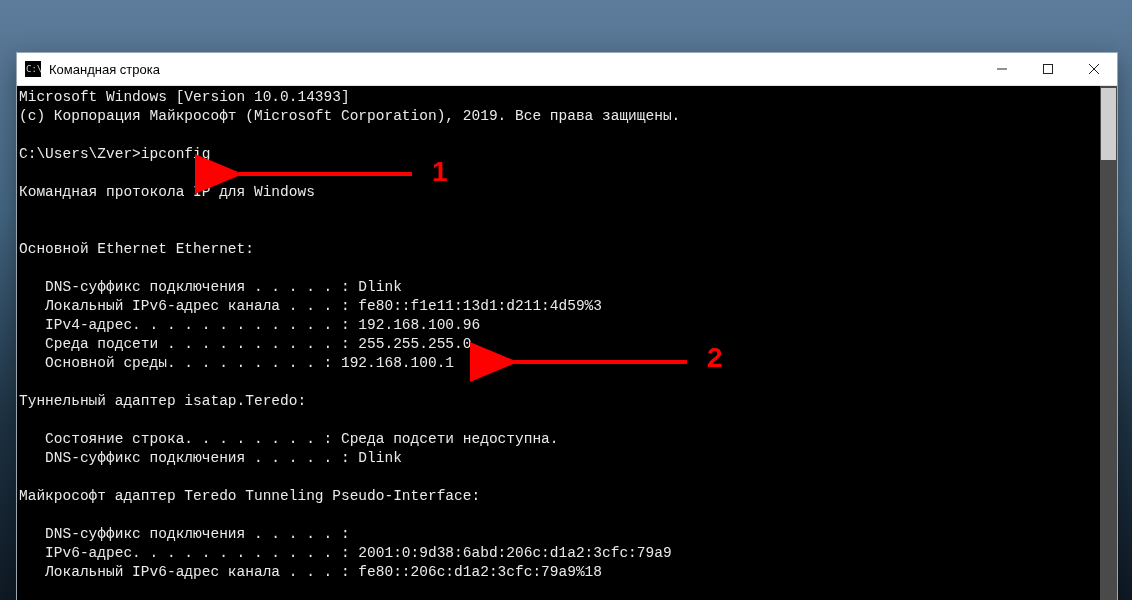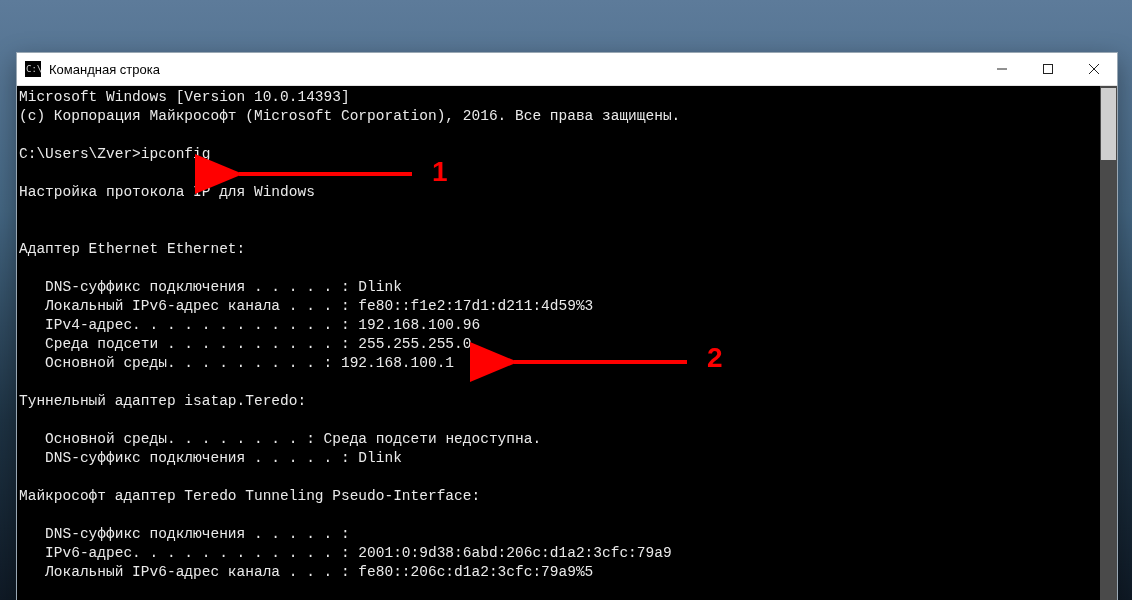--- a/index.html
+++ b/index.html
@@ -72,45 +72,45 @@
         <svg width="10" height="10">
             <line x1="0" y1="0" x2="10" y2="10" stroke="#222" stroke-width="1"></line>
             <line x1="10" y1="0" x2="0" y2="10" stroke="#222" stroke-width="1"></line>
           </svg>
       </div>
     </div>
   </div>
 
   <div class="client">
     <pre class="console"><span>Microsoft Windows [Version 10.0.14393]</span>
-<span>(c) Корпорация Майкрософт (Microsoft Corporation), 2016. Все права защищены.</span>
+<span>(c) Корпорация Майкрософт (Microsoft Corporation), 2019. Все права защищены.</span>
 
 <span>C:\Users\Zver&gt;</span><span>ipconfig</span>
 
-<span>Настройка протокола IP для Windows</span>
+<span>Командная протокола IP для Windows</span>
 
 
-<span>Адаптер Ethernet Ethernet:</span>
+<span>Основной Ethernet Ethernet:</span>
 
 <span>   DNS-суффикс подключения . . . . . : </span><span>Dlink</span>
-<span>   Локальный IPv6-адрес канала . . . : </span><span>fe80::f1e2:17d1:d211:4d59%3</span>
+<span>   Локальный IPv6-адрес канала . . . : </span><span>fe80::f1e11:13d1:d211:4d59%3</span>
 <span>   IPv4-адрес. . . . . . . . . . . . : </span><span>192.168.100.96</span>
 <span>   Среда подсети . . . . . . . . . . : </span><span>255.255.255.0</span>
 <span>   Основной среды. . . . . . . . . : </span><span>192.168.100.1</span>
 
 <span>Туннельный адаптер isatap.Teredo:</span>
 
-<span>   Основной среды. . . . . . . . : </span><span>Среда подсети недоступна.</span>
+<span>   Состояние строка. . . . . . . . : </span><span>Среда подсети недоступна.</span>
 <span>   DNS-суффикс подключения . . . . . : </span><span>Dlink</span>
 
 <span>Майкрософт адаптер Teredo Tunneling Pseudo-Interface:</span>
 
 <span>   DNS-суффикс подключения . . . . . :</span>
 <span>   IPv6-адрес. . . . . . . . . . . . : </span><span>2001:0:9d38:6abd:206c:d1a2:3cfc:79a9</span>
-<span>   Локальный IPv6-адрес канала . . . : </span><span>fe80::206c:d1a2:3cfc:79a9%5</span></pre>
+<span>   Локальный IPv6-адрес канала . . . : </span><span>fe80::206c:d1a2:3cfc:79a9%18</span></pre>
 
     <div class="arrow" style="left:210px;top:78px">
       <svg width="190" height="20">
         <defs>
           <marker id="ah1" markerWidth="12" markerHeight="10" refX="1" refY="5" orient="auto">
             <path d="M12 0 L0 5 L12 10 Z" fill="#f00"></path>
           </marker>
         </defs>
         <line x1="185" y1="10" x2="12" y2="10" stroke="#f00" stroke-width="4" marker-end="url(#ah1)"></line>
       </svg>

